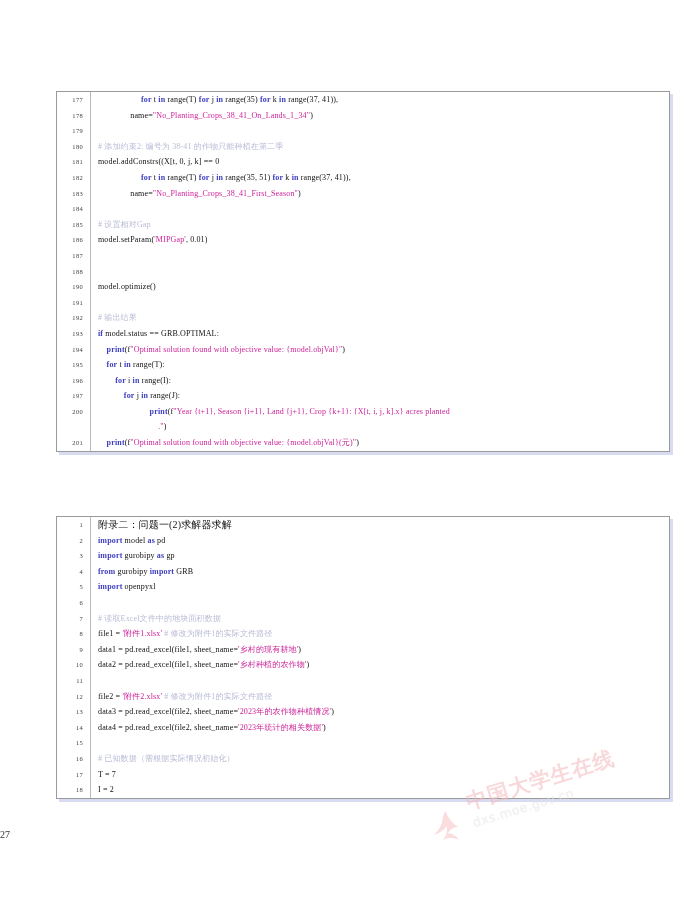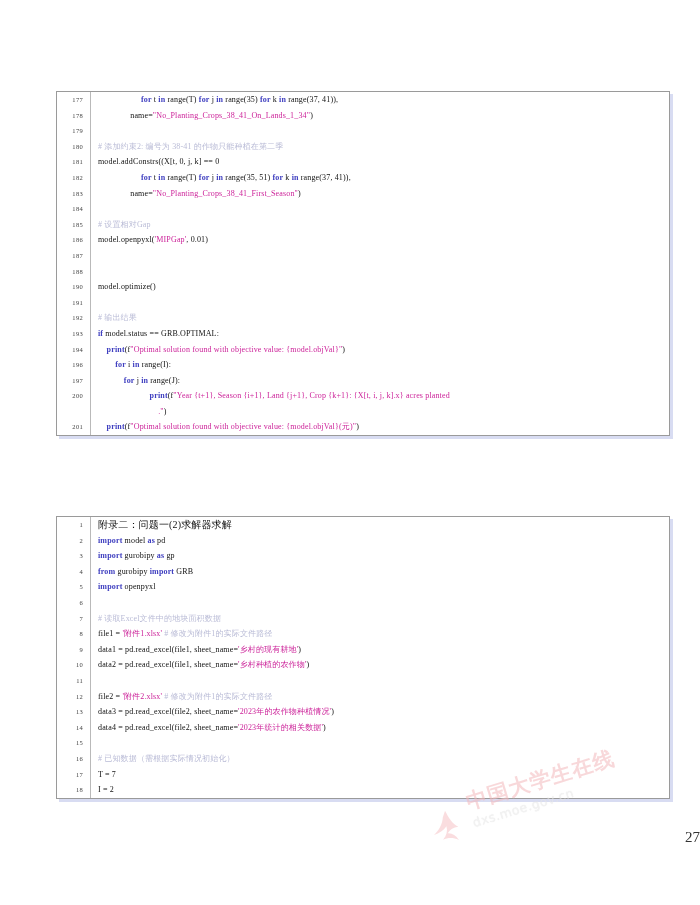--- a/index.html
+++ b/index.html
@@ -81,23 +81,23 @@
   .t-kw      { color: #4040c0; font-weight: bold; }
   .t-str     { color: #cc2299; }
   .t-cmt     { color: #b9bbd6; }
 
   
   .page-number {
     position: absolute;
     left: 0;
     right: 0;
     top: 829px;
-    text-align: right;
+    text-align: left;
     font-family: "Liberation Serif", "DejaVu Serif", serif;
-    font-size: 15px;
+    font-size: 10px;
     color: #333333;
   }
 
   
   .watermark {
     position: absolute;
     left: 420px;
     top: 800px;
     width: 270px;
     height: 100px;
@@ -180,21 +180,21 @@
         <div class="code-row">
           <div class="ln">184</div>
           <div class="code-cell">&nbsp;</div>
         </div>
         <div class="code-row">
           <div class="ln">185</div>
           <div class="code-cell"><span class="t-cmt"># 设置相对Gap</span></div>
         </div>
         <div class="code-row">
           <div class="ln">186</div>
-          <div class="code-cell"><span class="t-plain">model.openpyxl(</span><span class="t-str">'MIPGap'</span><span class="t-plain">, 0.01)</span></div>
+          <div class="code-cell"><span class="t-plain">model.setParam(</span><span class="t-str">'MIPGap'</span><span class="t-plain">, 0.01)</span></div>
         </div>
         <div class="code-row">
           <div class="ln">187</div>
           <div class="code-cell">&nbsp;</div>
         </div>
         <div class="code-row">
           <div class="ln">188</div>
           <div class="code-cell">&nbsp;</div>
         </div>
         <div class="code-row">
@@ -209,20 +209,24 @@
           <div class="ln">192</div>
           <div class="code-cell"><span class="t-cmt"># 输出结果</span></div>
         </div>
         <div class="code-row">
           <div class="ln">193</div>
           <div class="code-cell"><span class="t-kw">if</span><span class="t-plain"> model.status == GRB.OPTIMAL:</span></div>
         </div>
         <div class="code-row">
           <div class="ln">194</div>
           <div class="code-cell"><span class="t-plain">    </span><span class="t-kw">print</span><span class="t-plain">(f</span><span class="t-str">"Optimal solution found with objective value: {model.objVal}"</span><span class="t-plain">)</span></div>
+        </div>
+        <div class="code-row">
+          <div class="ln">195</div>
+          <div class="code-cell"><span class="t-plain">    </span><span class="t-kw">for</span><span class="t-plain"> t </span><span class="t-kw">in</span><span class="t-plain"> range(T):</span></div>
         </div>
         <div class="code-row">
           <div class="ln">196</div>
           <div class="code-cell"><span class="t-plain">        </span><span class="t-kw">for</span><span class="t-plain"> i </span><span class="t-kw">in</span><span class="t-plain"> range(I):</span></div>
         </div>
         <div class="code-row">
           <div class="ln">197</div>
           <div class="code-cell"><span class="t-plain">            </span><span class="t-kw">for</span><span class="t-plain"> j </span><span class="t-kw">in</span><span class="t-plain"> range(J):</span></div>
         </div>
         <div class="code-row">

